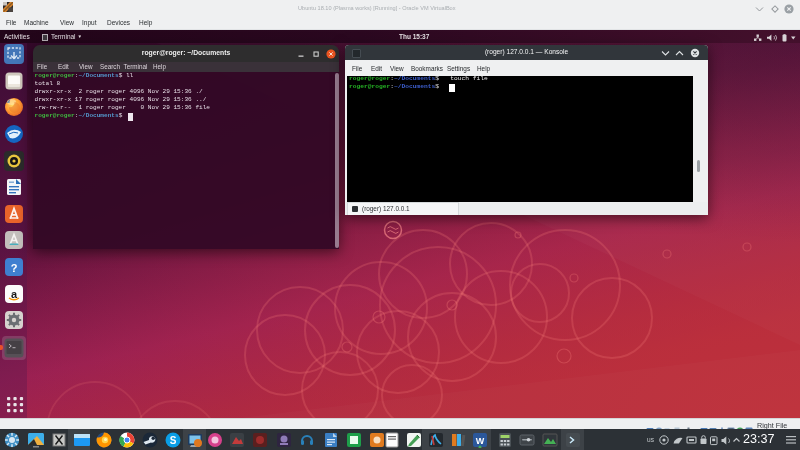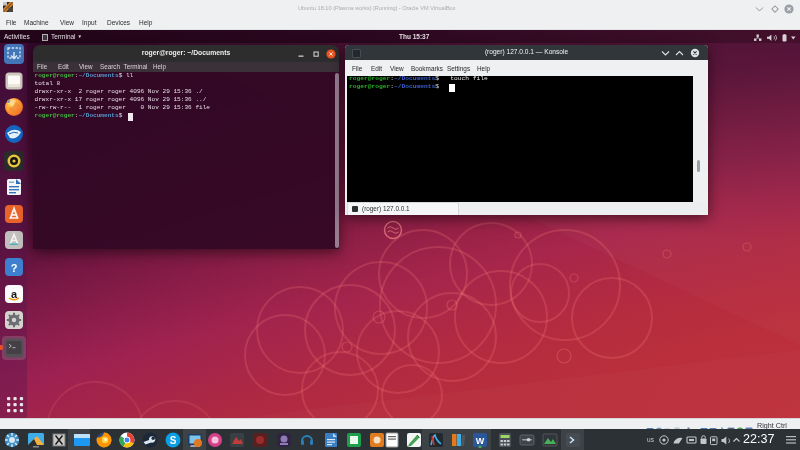--- a/index.html
+++ b/index.html
@@ -345,21 +345,21 @@
       </svg></div>
     <div class="a" style="left: 736px; top: 420.5px; width: 8px; height: 8px;"><svg width="8" height="8">
         <circle cx="4" cy="4" r="3.5" fill="#45a05a"></circle>
         <path d="M3 2.5 l2.5 1.5 l-2.5 1.5z" fill="#fff"></path>
       </svg></div>
     <div class="a" style="left: 745px; top: 420.5px; width: 8px; height: 8px;"><svg width="8" height="8">
         <rect x="0.5" y="0.5" width="7" height="7" rx="1" fill="#5b82b8"></rect>
         <path d="M2 4 h4 M4 2 v4" stroke="#fff" stroke-width="1"></path>
       </svg></div>
   </div>
-<div class="a" style="left:757px;top:420.5px;font-size:7.2px;color:#33363a">Right Ctrl</div>
+<div class="a" style="left:757px;top:420.5px;font-size:7.2px;color:#33363a">Right File</div>
 
 <div class="a" id="panel">
     <div class="tile" style="left: 68px; width: 22px;"></div>
     <div class="tile" style="left: 183px; width: 23px;"></div>
     <div class="tile" style="left: 422px; width: 46px;"></div>
     <div class="tile" style="left: 468px; width: 23px;"></div>
     <div class="tile" style="left: 561px; width: 23px;"></div>
     <div class="pi" style="left: 4px;"><svg width="16" height="16">
         <circle cx="8" cy="8" r="7.2" fill="#3f8fc4"></circle>
         <circle cx="8" cy="8" r="3" fill="#d8e8f4"></circle>
@@ -504,19 +504,19 @@
 <rect x="28" y="2" width="9" height="6" rx="0.8" fill="none" stroke="#c2c7ca" stroke-width="1.1"></rect>
       <rect x="30" y="4" width="5" height="2"></rect>
 <rect x="41.5" y="3.5" width="6" height="5.5" rx="0.8"></rect>
       <path d="M42.7 3.5 v-1 a1.8 1.8 0 0 1 3.6 0 v1" fill="none" stroke="#c2c7ca" stroke-width="1"></path>
 <rect x="51.5" y="1.8" width="6.5" height="7.8" rx="0.8" fill="none" stroke="#c2c7ca" stroke-width="1"></rect>
       <rect x="53.2" y="3.6" width="3" height="2.6"></rect>
 <path d="M62.5 4 h1.8 l3 -2.5 v8 l-3 -2.5 h-1.8z"></path>
       <path d="M69.5 3.5 a3 3 0 0 1 0 4.5" fill="none" stroke="#c2c7ca" stroke-width="0.9"></path>
 <path d="M74.5 6.5 l3 -3 l3 3" fill="none" stroke="#c2c7ca" stroke-width="1.2"></path>
 </svg>
-    <div id="clock">22:37</div>
+    <div id="clock">23:37</div>
     <svg class="a" style="left:786px;top:7px" width="11" height="9" fill="#b8bdc0">
       <rect width="10" height="1.2"></rect>
       <rect y="3.2" width="10" height="1.2"></rect>
       <rect y="6.4" width="10" height="1.2"></rect>
     </svg>
   </div>
 
 </body></html>

